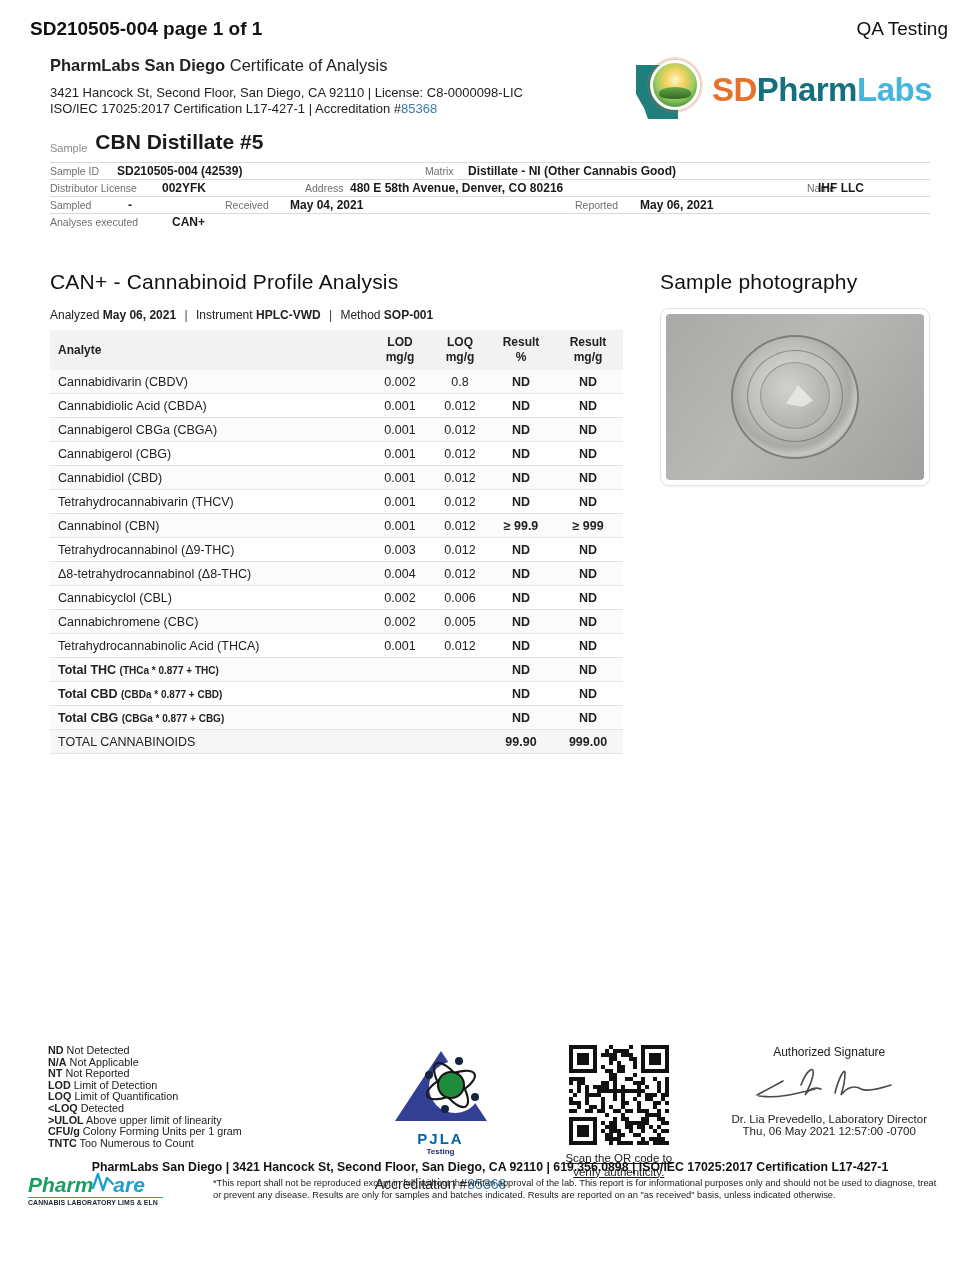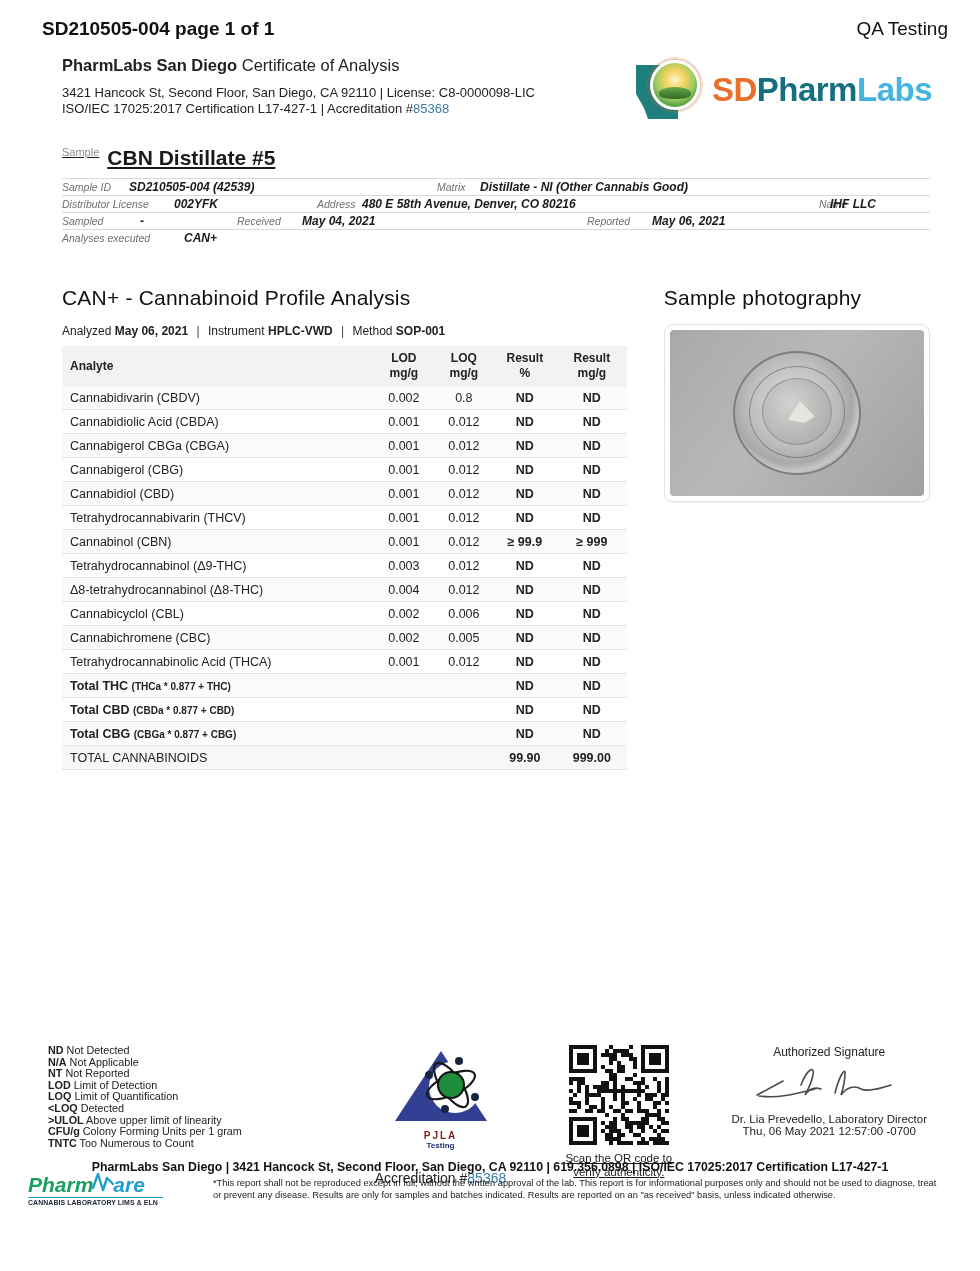--- a/index.html
+++ b/index.html
@@ -1,17 +1,17 @@
 <!DOCTYPE html>
 <html><head>
 <meta charset="utf-8">
 <style>
   * { margin:0; padding:0; box-sizing:border-box; }
   body { background:#fff; font-family:"Liberation Sans", sans-serif; color:#1a1a1a; }
-  .page { position:relative; width:980px; height:1271px; background:#fff; overflow:hidden;padding-left:12px; }
+  .page { position:relative; width:980px; height:1271px; background:#fff; overflow:hidden; }
 
   
   .top-header { display:flex; justify-content:space-between; padding:18px 32px 0 30px; }
   .doc-id { font-size:19px; font-weight:700; color:#111; }
   .qa-label { font-size:19px; font-weight:500; color:#111; }
 
   
   .lab-block { margin:16px 0 0 50px; }
   .lab-title { font-size:16.5px; color:#222; }
   .lab-title .lab-name { font-weight:700; }
@@ -26,29 +26,29 @@
             background:radial-gradient(circle at 50% 38%, #fdf6c9 0%, #f5d25e 28%, #9ccc65 55%, #4e9a3f 78%, #2e7d32 100%);
             border:3px solid #fff; box-shadow:0 0 0 3px #e8762d33, 0 0 3px rgba(0,0,0,.35); }
   .emblem::after { content:""; position:absolute; left:6px; right:6px; bottom:8px; height:12px;
             border-radius:50% 50% 40% 40%; background:linear-gradient(#66a84c,#33691e); }
   .brand-text { font-size:33px; font-weight:700; letter-spacing:-0.5px; }
   .brand-sd { color:#E8702A; }
   .brand-pharm { color:#166F7E; }
   .brand-labs { color:#45B5E0; }
 
   
-  .sample-line { margin:30px 0 0 50px; display:flex; align-items:flex-start;text-decoration:underline; }
+  .sample-line { margin:14px 0 0 50px; display:flex; align-items:flex-end; }
   .sample-label { font-size:11px; color:#8a8a8a; margin-right:8px; }
   .sample-name { font-size:21px; font-weight:700; color:#1a1a1a; }
 
   
   .info-table { position:relative; margin:8px 50px 0; border-top:1px solid #d9d9d9; }
   .irow { position:relative; height:17px; border-bottom:1px solid #d9d9d9; }
   .irow.last { border-bottom:none; height:18px; }
-  .irow span { position:absolute; top:2px; white-space:nowrap;font-style:italic; }
+  .irow span { position:absolute; top:2px; white-space:nowrap; }
   .ilbl { font-size:10.5px; color:#6f6f6f; }
   .ival { font-size:12px; font-weight:700; color:#1a1a1a; top:1px !important; }
 
   
   .main { display:flex; margin:38px 50px 0; }
   .col-left { width:573px; }
   .col-right { width:270px; margin-left:37px; }
   .section-title { font-size:21px; font-weight:500; color:#111; letter-spacing:0.2px; }
   .meta-line { margin-top:14px; font-size:12px; color:#222; }
   .meta-line b { font-weight:700; }
@@ -87,21 +87,21 @@
   .sample-bit { position:absolute; left:50%; top:50%; width:30px; height:22px; transform:translate(-40%,-55%);
           background:#e9e9e3; clip-path:polygon(50% 0, 100% 70%, 65% 100%, 10% 85%); opacity:.9;
           box-shadow:0 1px 2px rgba(0,0,0,.25); z-index:2; }
 
   
   .footer { position:absolute; left:48px; right:40px; top:1045px; display:flex; align-items:flex-start; }
   .legend { width:332px; font-size:10.8px; line-height:11.6px; color:#222; }
   .legend b { font-weight:700; }
 
   .pjla { width:172px; text-align:center; margin-top:2px; }
-  .pjla-name { font-size:10px; font-weight:700; color:#7f1d1d; letter-spacing:2px; margin-top:1px; }
+  .pjla-name { font-size:15px; font-weight:700; color:#0369a1; letter-spacing:2px; margin-top:1px; }
   .pjla-sub { font-size:8px; font-weight:700; color:#1d2a6e; }
   .pjla-acc { font-size:14px; margin-top:20px; color:#222; }
 
   .qr-block { width:178px; text-align:center; margin-left:14px;text-decoration:underline; }
   .qr-caption { font-size:11.5px; line-height:1.2; color:#222; margin-top:3px; }
 
   .sig-block { width:236px; text-align:center; margin-left:16px; }
   .sig-title { font-size:12px; color:#222; }
   .sig-name { font-size:11.5px; color:#222; margin-top:2px; }
   .sig-date { font-size:11.5px; color:#222; }

